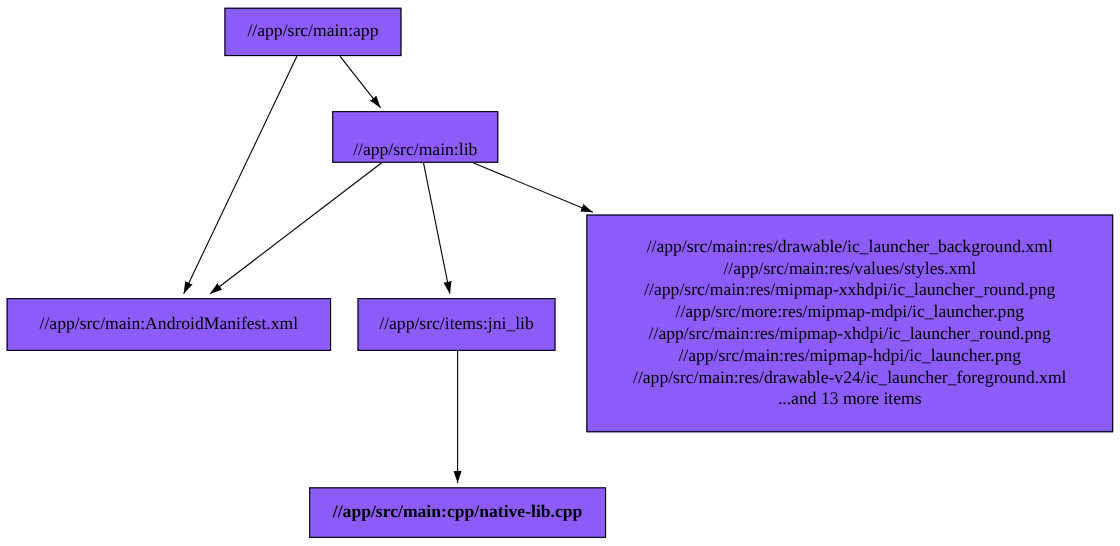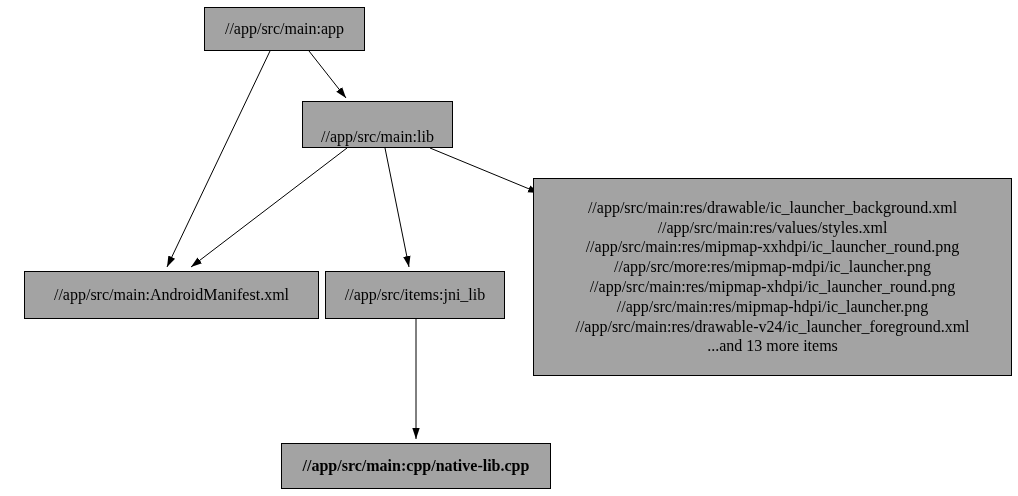--- a/index.html
+++ b/index.html
@@ -24,35 +24,35 @@
     height: 496px;
   }
   svg.edge-layer line {
     stroke: #000000;
     stroke-width: 1;
   }
   .node {
     position: absolute;
     box-sizing: border-box;
     border: 1px solid #000000;
-    background: #a3a3a3;
+    background: #8b5cf6;
     display: flex;
     flex-direction: column;
     align-items: center;
     justify-content: center;
     text-align: center;
     font-size: 16px;
     line-height: 19.8px;
     white-space: nowrap;
   }
   .node-app     { left: 204px; top: 7px;   width: 161px; height: 44px; }
   .node-lib     { left: 302px; top: 101px; width: 151px; height: 47px; justify-content: flex-end; }
-  .node-manifest{ left: 24px;   top: 271px; width: 295px; height: 48px; }
+  .node-manifest{ left: 6px;   top: 271px; width: 295px; height: 48px; }
   .node-jni     { left: 325px; top: 271px; width: 180px; height: 48px; }
-  .node-res     { left: 533px; top: 178px; width: 479px; height: 198px; }
+  .node-res     { left: 533px; top: 195px; width: 479px; height: 198px; }
   .node-native  { left: 281px; top: 443px; width: 270px; height: 46px; font-weight: bold; }
 </style>
 </head>
 <body>
 
 <div class="canvas">
 
   <svg class="edge-layer">
     <defs>
       <marker id="arrow" markerUnits="userSpaceOnUse" markerWidth="12" markerHeight="9" refX="11" refY="4.5" orient="auto">

